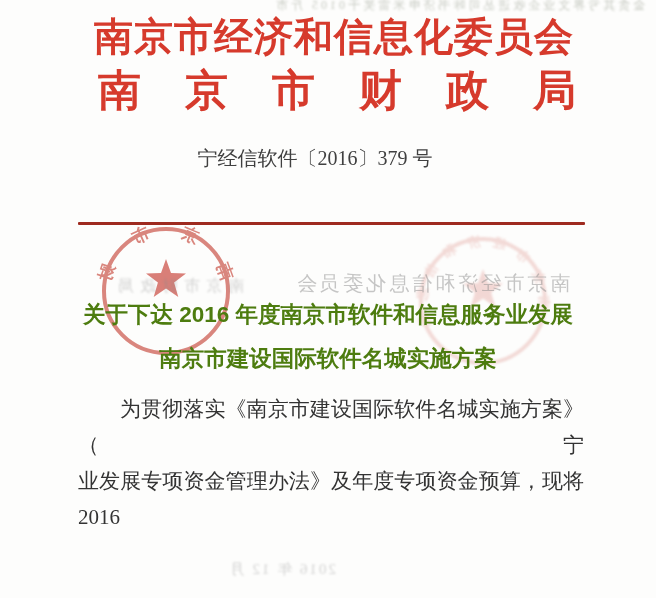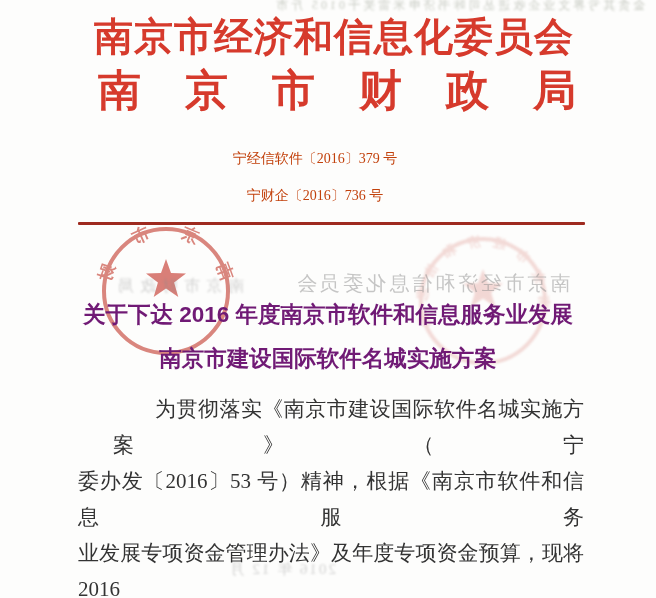--- a/index.html
+++ b/index.html
@@ -14,21 +14,21 @@
     font-size:39px;font-weight:bold;color:#d63a2c;
     letter-spacing:1px;white-space:nowrap;
   }
   .agency2{
     top:62px;left:98px;width:500px;height:54px;
     font-size:43px;font-weight:bold;color:#d63a2c;
     letter-spacing:44px;white-space:nowrap;
   }
   .docnums{
     top:140px;left:78px;width:474px;text-align:center;
-    font-size:14px;color:#c2410c;line-height:37px;
+    font-size:20px;color:#404040;line-height:37px;
   }
   .rule{
     top:222px;left:78px;width:507px;height:3px;background:#9e2a1f;border-radius:1px;
   }
   
   .seal{pointer-events:none;}
   .seal-left{top:216px;left:91px;width:150px;height:150px;opacity:.68;filter:blur(.5px);}
   .seal-right{top:226px;left:408px;width:150px;height:150px;opacity:.20;filter:blur(1px);}
   
   .ghost{color:#8f9288;transform:scaleX(-1);white-space:nowrap;overflow:hidden;}
@@ -44,50 +44,49 @@
     top:276px;left:88px;width:156px;height:22px;font-size:16px;letter-spacing:6px;
     opacity:.38;filter:blur(1px);color:#8a8a8a;
   }
   .ghost-date{
     top:560px;left:196px;width:140px;height:20px;font-size:15px;letter-spacing:2px;
     opacity:.42;filter:blur(.8px);color:#979797;
   }
   
   .title{
     top:293px;left:6px;width:644px;text-align:center;
-    font-size:22.5px;font-weight:bold;color:#701a75;line-height:44px;
+    font-size:22.5px;font-weight:bold;color:#4d7c0f;line-height:44px;
     font-family:"Liberation Sans","DejaVu Sans",sans-serif;
   }
   
   .bodytext{
     top:391px;left:78px;width:506px;
     font-size:21px;color:#333;line-height:36px;
   }
   .line{white-space:nowrap;}
   .jline{white-space:normal;text-align:justify;text-align-last:justify;}
-  .indent{text-indent:2em;margin-left:35px;}
+  .indent{text-indent:2em;}
   .scan-edge{
     top:0;right:0;bottom:0;width:10px;
     background:linear-gradient(to left,rgba(170,170,170,.22),rgba(170,170,170,0));
   }
   svg text{font-family:"Liberation Serif","DejaVu Serif",serif;}
 </style>
 </head>
 <body>
 
 <div class="page">
 
   <div class="abs ghost ghost-top">金贪其亏界文业企收进丛司咔书济申米雷奖干0105 斤市</div>
 
   <div class="abs agency1">南京市经济和信息化委员会</div>
   <div class="abs agency2">南京市财政局</div>
 
   <div class="abs docnums">
     <div class="line">宁经信软件〔2016〕379 号</div>
-    <div class="line">宁财企〔2016〕736 号</div>
   </div>
 
   <div class="abs rule"></div>
 
   <svg class="abs seal seal-left" viewBox="0 0 150 150">
     <g transform="translate(150,0) scale(-1,1)">
       <circle cx="75" cy="75" r="62" fill="none" stroke="#c94f43" stroke-width="4"></circle>
       <polygon points="75,43 80,57.1 95,57.5 83.1,66.6 87.3,81 75,72.5 62.7,81 66.9,66.6 55,57.5 70,57.1" fill="#c9453a"></polygon>
       <path id="arcL" d="M 21,95 A 57,57 0 1 1 129,95" fill="none"></path>
       <text font-size="17" fill="#c94f43" font-weight="bold">
@@ -111,21 +110,20 @@
 
   <div class="abs ghost ghost-header">南京市经济和信息化委员会</div>
 
   <div class="abs title">
     <div>关于下达 2016 年度南京市软件和信息服务业发展</div>
     <div>南京市建设国际软件名城实施方案</div>
   </div>
 
   <div class="abs bodytext">
     <div class="jline indent">为贯彻落实《南京市建设国际软件名城实施方案》（宁</div>
-    <div class="jline">委办发〔2016〕53 号）精神，根据《南京市软件和信息服务</div>
     <div class="jline">业发展专项资金管理办法》及年度专项资金预算，现将 2016</div>
 
   </div>
 
   <div class="abs ghost ghost-date">2016 年 12 月</div>
 
   <div class="abs scan-edge"></div>
 
 </div>
 

